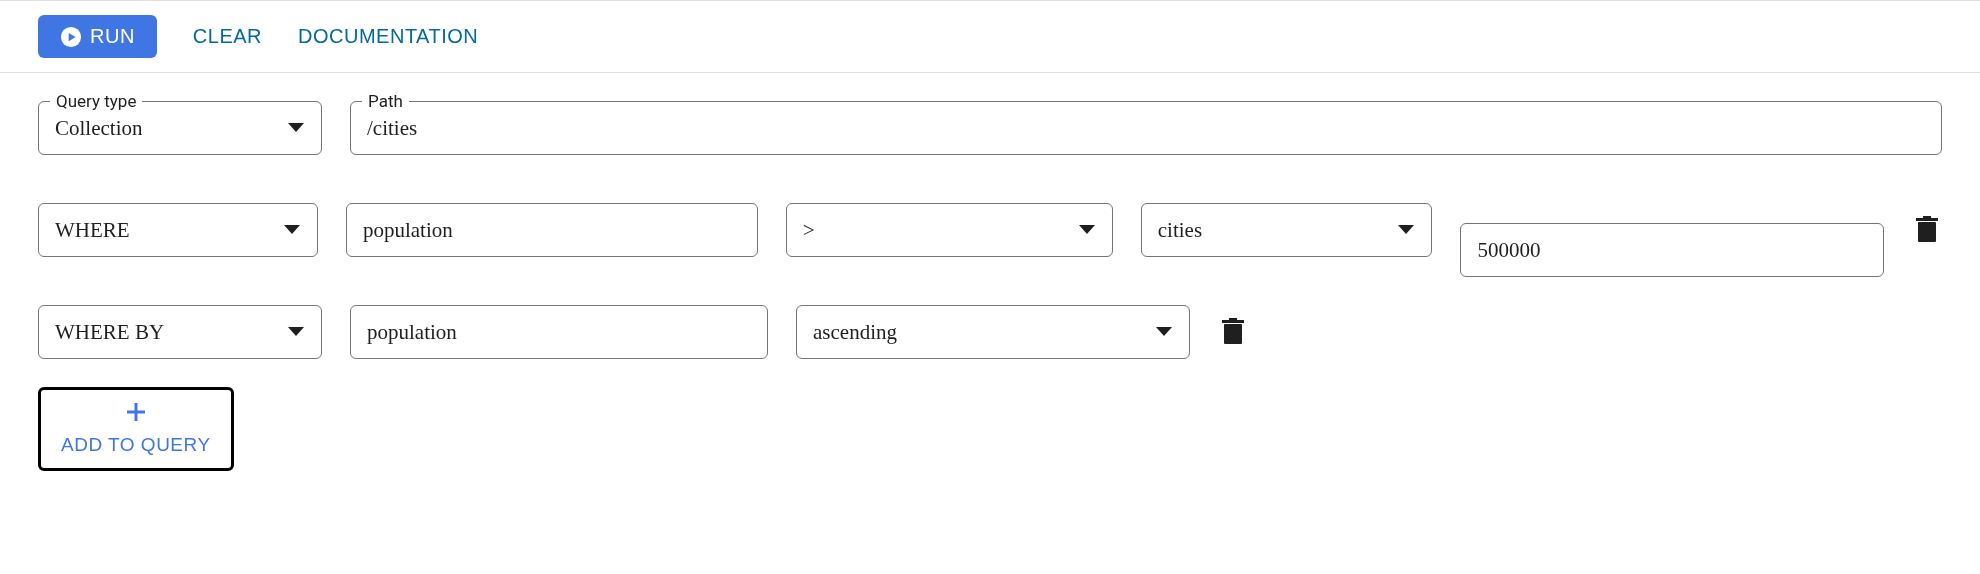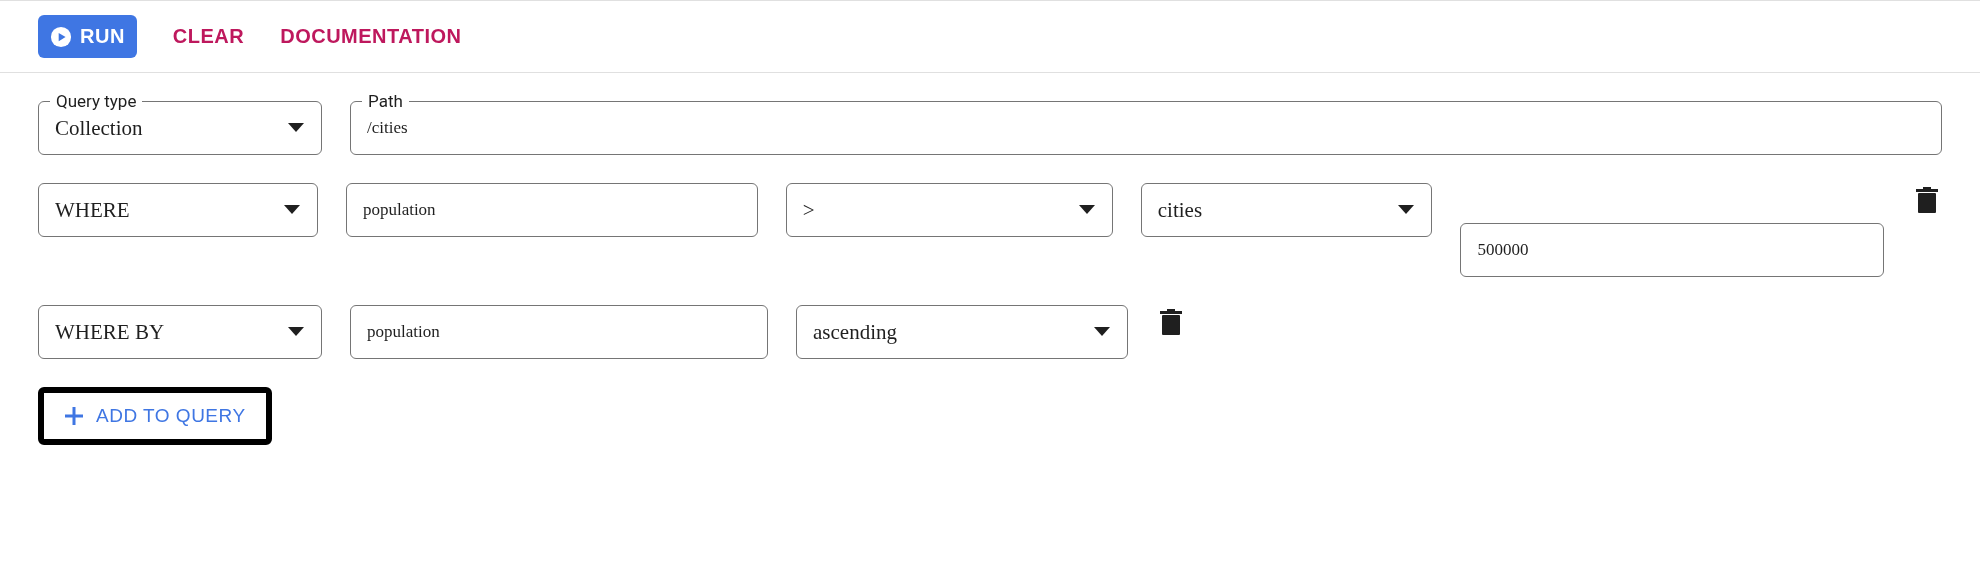--- a/index.html
+++ b/index.html
@@ -21,47 +21,48 @@
       border-bottom: 1px solid #e0e0e0;
     }
     .run-btn {
       display: inline-flex;
       align-items: center;
       gap: 8px;
       background: #3f76e3;
       color: #ffffff;
       border: none;
       border-radius: 6px;
-      padding: 10px 12px;
+      padding: 10px 22px;
       font-size: 20px;
-      font-weight: 700;
+      font-weight: 400;
       letter-spacing: 0.5px;
       cursor: pointer;
     }
     .run-btn .play-circle {
       width: 22px;
       height: 22px;
       display: inline-flex;
       align-items: center;
       justify-content: center;
     }
     .link-btn {
       background: none;
       border: none;
       font-size: 20px;
-      font-weight: 700;
+      font-weight: 400;
       letter-spacing: 0.5px;
-      color: #be185d;
+      color: #0369a1;
       cursor: pointer;
     }
     .builder {
       padding: 28px 38px;
     }
     .row {
       display: flex;
+      align-items: center;
       gap: 28px;
       margin-bottom: 28px;
     }
     .field-wrap {
       position: relative;
     }
     .field-wrap.grow {
       flex: 1;
     }
     .float-label {
@@ -88,63 +89,64 @@
       cursor: pointer;
       font-family: Liberation Serif, serif;
     }
     .field.text-only {
       cursor: text;
       justify-content: flex-start;
     }
     .field input {
       border: none;
       outline: none;
-      font-size: 17px;
+      font-size: 21px;
       width: 100%;
       font-family: inherit;
       color: #1f1f1f;
       background: transparent;
     }
     .caret {
       display: inline-flex;
     }
     .caret svg {
       width: 18px;
       height: 12px;
     }
     .w-dropdown-sm { width: 284px; }
     .w-field-md { width: 418px; }
     .w-operator { width: 332px; }
     .w-type { width: 296px; }
     .w-value { width: 430px; margin-top: 40px; }
-    .w-direction { width: 332px; }
+    .w-direction { width: 394px; }
     .delete-btn {
       background: none;
       border: none;
       cursor: pointer;
       padding: 4px;
       display: inline-flex;
     }
     .delete-btn svg {
       width: 22px;
       height: 26px;
     }
     .add-btn {
       display: inline-flex;
       align-items: center;
       gap: 12px;
       background: #ffffff;
-      border: 6px solid #000000;
+      border: 3px solid #000000;
       border-radius: 6px;
       padding: 12px 20px;
       font-size: 19px;
       font-weight: 500;
       letter-spacing: 0.5px;
       color: #3f76e3;
       cursor: pointer;
+      flex-direction: column;
     }
     .add-btn .plus {
       display: inline-flex;
     }
     .add-btn .plus svg {
       width: 20px;
       height: 20px;
     }
   </style>
 </head>

